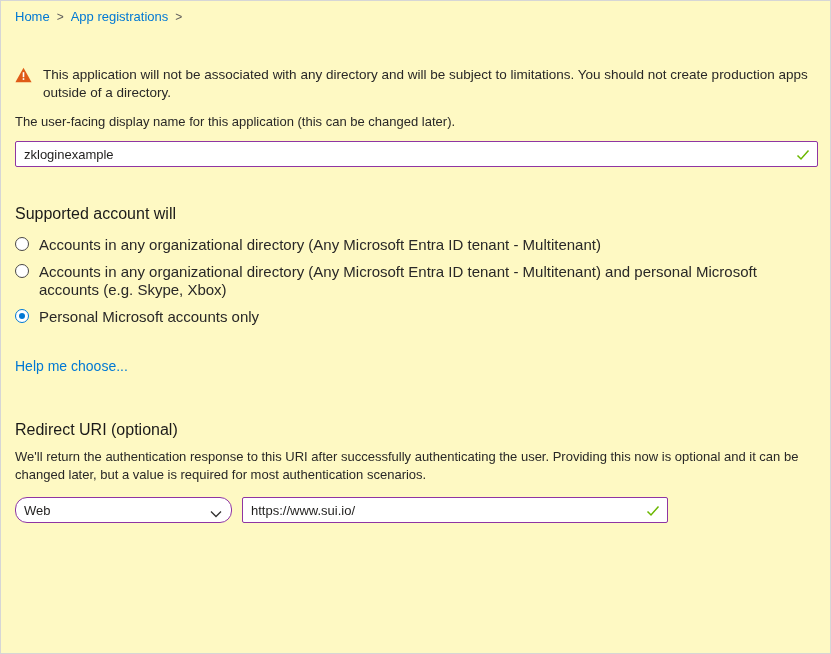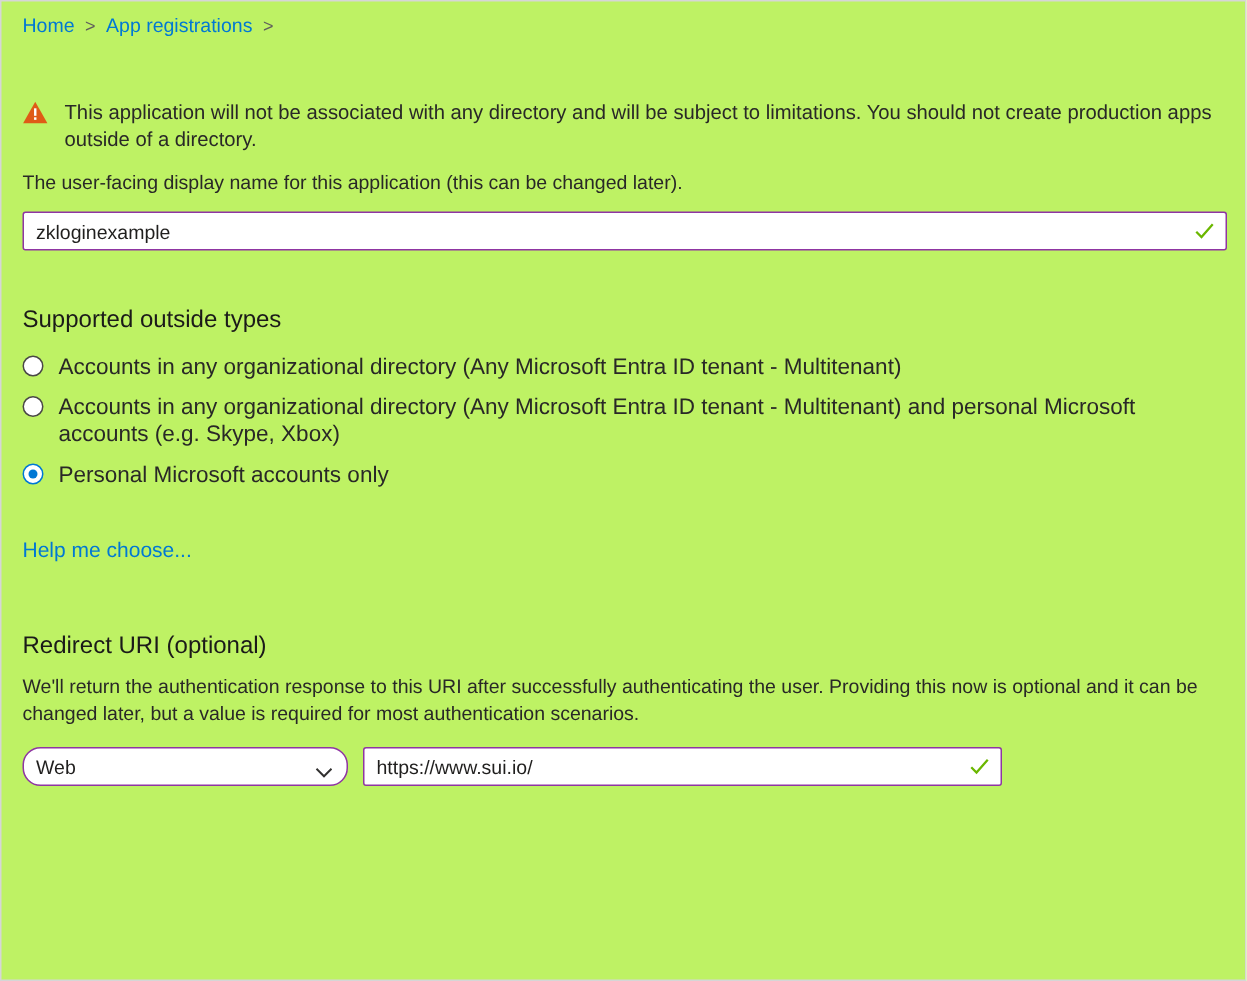--- a/index.html
+++ b/index.html
@@ -6,21 +6,21 @@
   html, body { background: #ffffff; }
   body {
     font-family: "Liberation Sans", sans-serif;
     color: #292827;
     -webkit-font-smoothing: antialiased;
   }
   .page {
     position: relative;
     width: 831px;
     height: 654px;
-    background: #bef264;
+    background: #fef9c3;
     border: 1px solid #d6d6d6;
     padding: 0 14px;
     overflow: hidden;
   }
   
   .breadcrumb {
     margin-top: 8px;
     font-size: 13px;
     display: flex;
     align-items: center;
@@ -230,21 +230,21 @@
   <div class="input-wrap full">
     <input class="text-input" type="text" value="zkloginexample" style="">
     <span class="check-icon">
       <svg width="14" height="12" viewBox="0 0 14 12">
         <polyline points="1.5,6.5 5,10 12.5,1.5" fill="none" stroke="#6bb700" stroke-width="1.5"></polyline>
       </svg>
     </span>
   </div>
 
   
-  <div class="section-heading">Supported outside types</div>
+  <div class="section-heading">Supported account will</div>
 
   <div class="radio-group">
     <div class="radio-row">
       <span class="radio-outer"></span>
       <span class="radio-label">Accounts in any organizational directory (Any Microsoft Entra ID tenant - Multitenant)</span>
     </div>
     <div class="radio-row">
       <span class="radio-outer"></span>
       <span class="radio-label">Accounts in any organizational directory (Any Microsoft Entra ID tenant - Multitenant) and personal Microsoft accounts (e.g. Skype, Xbox)</span>
     </div>

